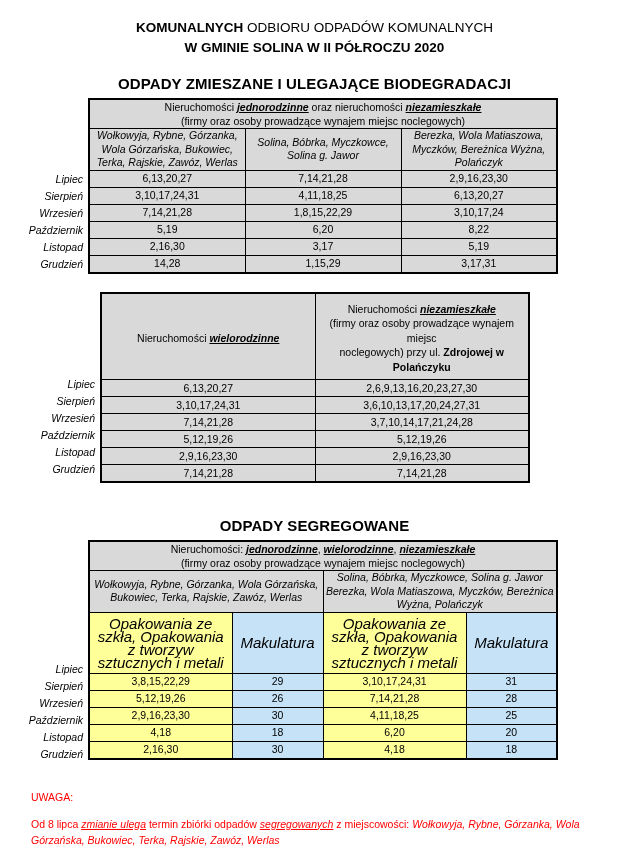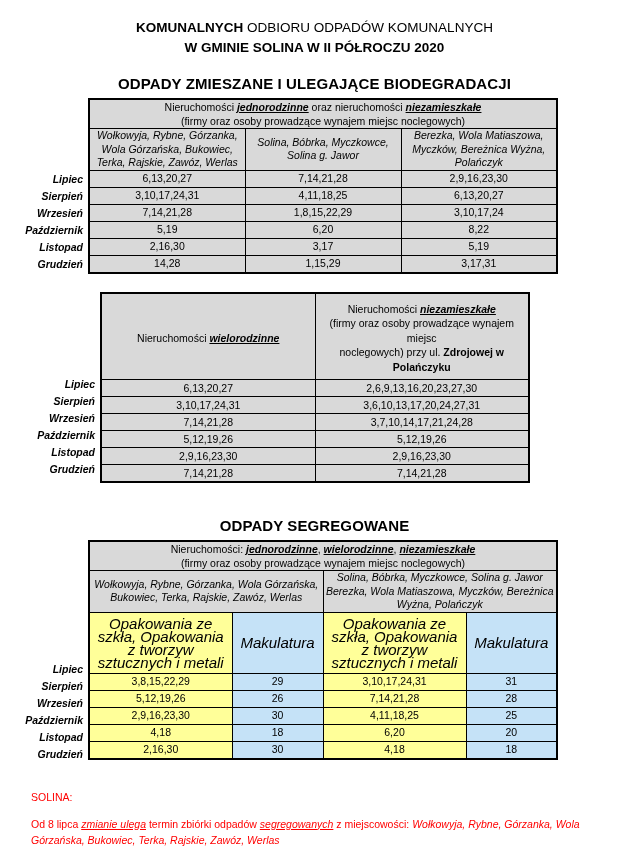--- a/index.html
+++ b/index.html
@@ -55,21 +55,21 @@
     padding-top: 0;
   }
   .monthcol .spacer { display: block; }
   .monthcol .mlabel {
     display: flex;
     align-items: center;
     justify-content: flex-end;
     height: 16px;
     font-size: 10.5px;
     font-style: italic;
-    font-weight: bold;
+    font-weight: normal;
     padding-right: 5px;
     box-sizing: border-box;
     white-space: nowrap;
   }
 
   table.sched {
     border-collapse: collapse;
     table-layout: fixed;
     border: 2.5px solid #000;
   }
@@ -340,18 +340,18 @@
         <td class="datacell yellow">2,16,30</td>
         <td class="datacell blue">30</td>
         <td class="datacell yellow">4,18</td>
         <td class="datacell blue">18</td>
       </tr>
     </tbody>
       </table>
   </div>
 
   <div class="notice">
-    <p>SOLINA:</p>
+    <p>UWAGA:</p>
     <p><span>Od 8 lipca </span><span class="u">zmianie ulega</span><span> termin zbiórki odpadów </span><span class="u">segregowanych</span><span> z miejscowości: </span><span class="it">Wołkowyja, Rybne, Górzanka, Wola Górzańska, Bukowiec, Terka, Rajskie, Zawóz, Werlas</span></p>
     <p>Prosimy o uważne zapoznanie się z harmonogramem.</p>
   </div>
 
 </div>
 
 </body></html>

